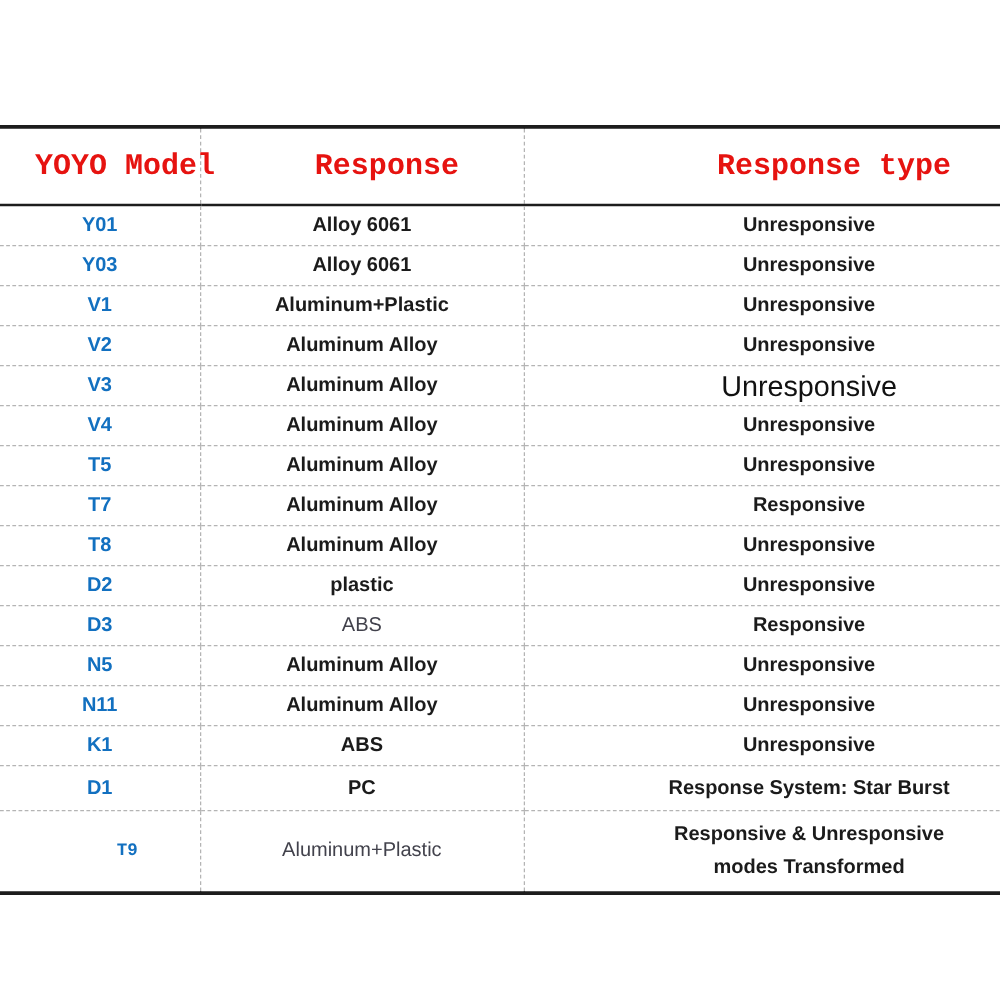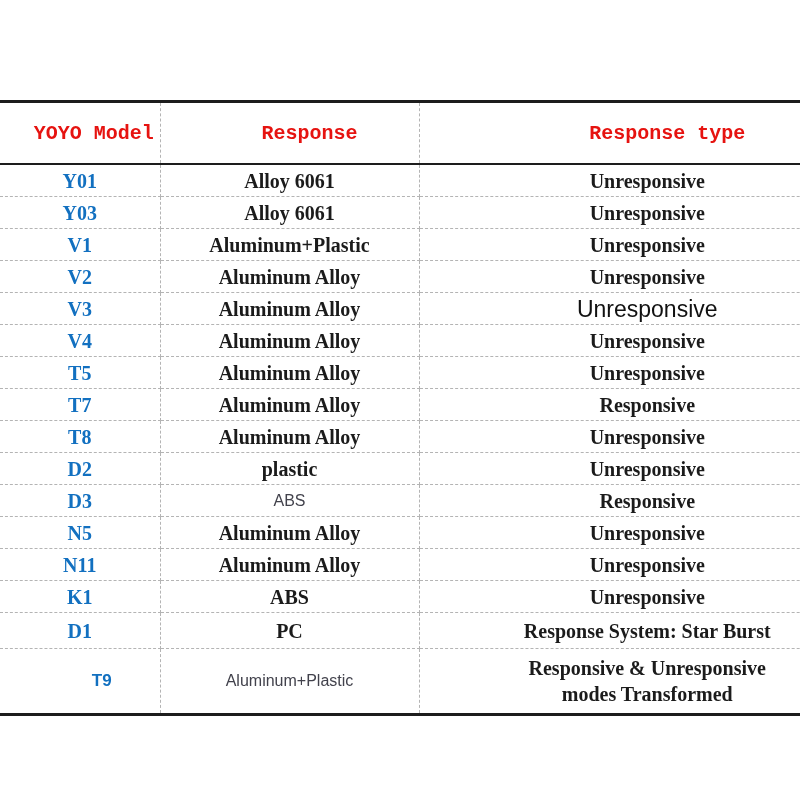--- a/index.html
+++ b/index.html
@@ -40,33 +40,33 @@
     padding:0;
     text-align:center;
     vertical-align:middle;
     overflow:visible;
   }
   th{
     height:60px;
     border-bottom:2px solid var(--table-border);
     font-family:"Liberation Mono","DejaVu Sans Mono",monospace;
     font-weight:bold;
-    font-size:20px;
+    font-size:24px;
     color:var(--header-red);
     white-space:nowrap;
     padding-left:40px;
   }
   th.col1{text-indent:-12px;}
   th.col1,th.col2{border-right:1px dashed var(--grid-dash);}
   td{
     height:31px;
     border-bottom:1px dashed var(--grid-dash);
-    font-family:Liberation Serif, serif;
+    font-family:Liberation Sans, sans-serif;
     font-weight:bold;
-    font-size:20px;
+    font-size:16px;
     color:var(--body-black);
     white-space:pre-line;
     line-height:26px;
   }
   td.col1,td.col2{border-right:1px dashed var(--grid-dash);}
   td.col1{color:var(--model-blue);}
   tr.row-mid td{height:35px;margin-left:36px;}
   tr.row-tall td{height:64px;}
   tr:last-child td{border-bottom:none;}
   
@@ -76,23 +76,23 @@
     font-size:23px;
     color:#111111;
   }
   .v-sans-gray{
     font-family:"Liberation Sans","DejaVu Sans",sans-serif;
     font-weight:400;
     font-size:16px;
     color:var(--sans-gray);
   }
   .v-sans-model{
-    font-family:Liberation Sans, sans-serif;
+    font-family:Liberation Mono, monospace;
     font-weight:bold;
-    font-size:17px;
+    font-size:14px;
     color:var(--model-blue);
     padding-left:44px;
   }
 </style>
 </head>
 <body>
 
 <div class="canvas">
   <div class="table-clip">
     <table class="yoyo">

